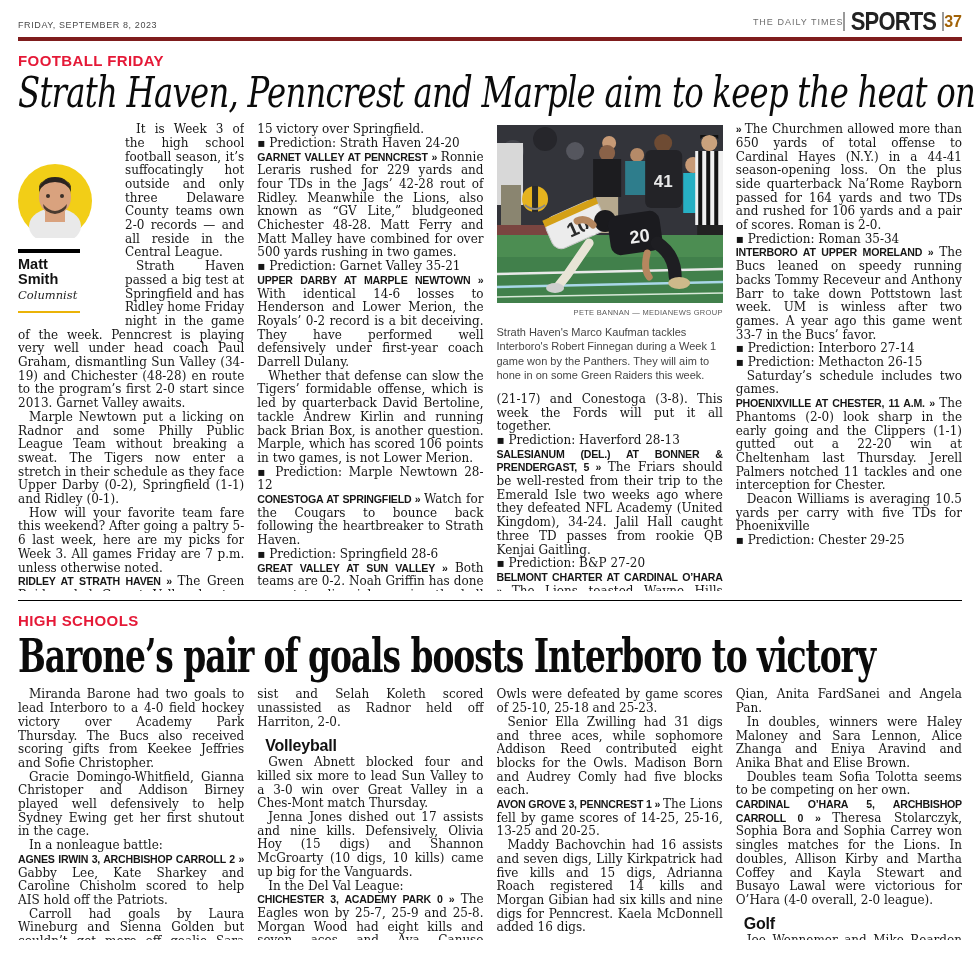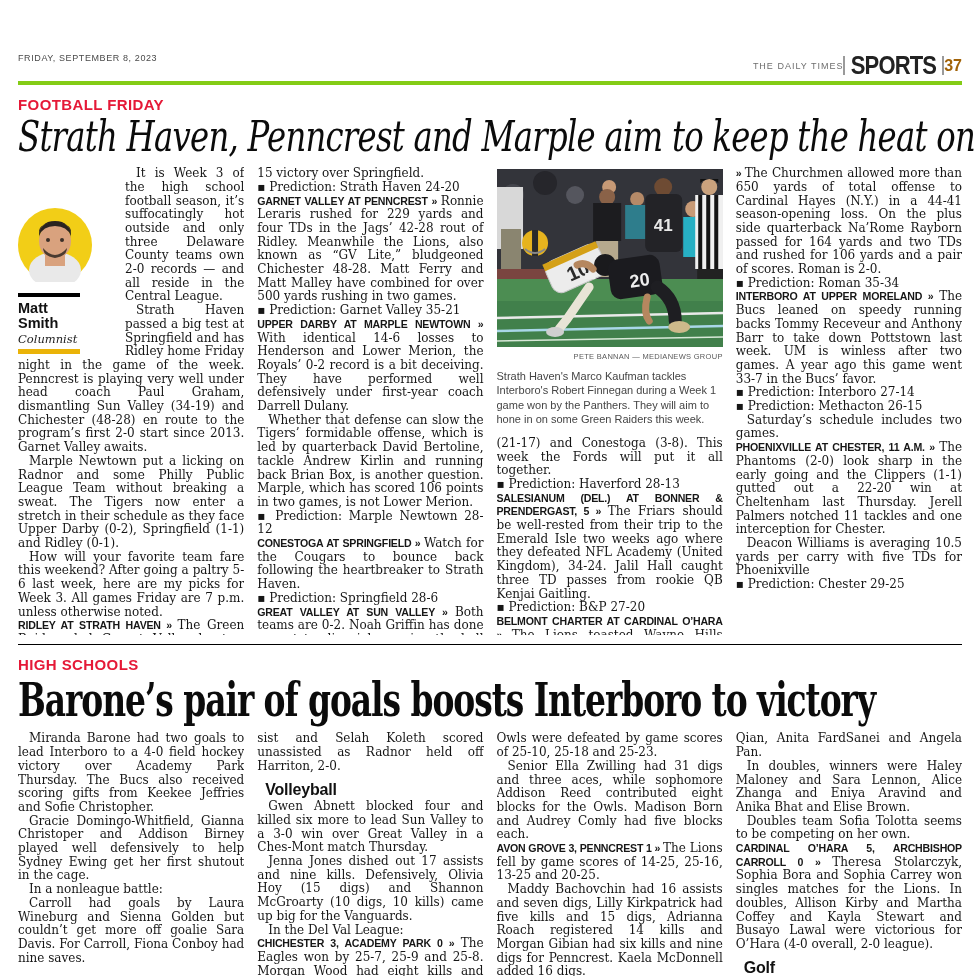--- a/index.html
+++ b/index.html
@@ -2,22 +2,22 @@
 <html lang="en"><head>
 <meta charset="utf-8">
 <style>
   html,body{margin:0;padding:0}
   body{
     width:980px;height:976px;overflow:hidden;background:#fff;
     font-family:"DejaVu Serif",serif;color:#161616;
   }
   .page{padding:0 18px;}
   
-  .topbar{display:flex;justify-content:space-between;
-    padding:9px 0 3px;border-bottom:4px solid #84cc16;margin-top:44px;}
+  .topbar{display:flex;justify-content:space-between;align-items:flex-end;
+    padding:9px 0 3px;border-bottom:4px solid #7f1d1d;}
   .pagedate{font-family:"Liberation Sans",sans-serif;font-size:9px;letter-spacing:.6px;color:#4a4a4a;padding-bottom:4px;}
   .mast{display:flex;align-items:center;}
   .pubname{font-family:"Liberation Sans",sans-serif;font-size:9px;letter-spacing:1px;color:#6e6e6e;}
   .mastbar{width:2px;height:19px;background:#9a9a9a;}
   .sectionword{font-family:"Liberation Sans",sans-serif;font-weight:bold;font-size:25px;
     letter-spacing:-1px;color:#222;display:inline-block;transform:scale(.88,1.05);transform-origin:center bottom;line-height:1;}
   .pagenum{font-family:Liberation Sans, sans-serif;font-weight:bold;font-size:16px;color:#a16207;}
   
   .kicker{font-family:"Liberation Sans",sans-serif;font-weight:bold;font-size:15px;
     letter-spacing:.4px;color:#e51937;margin:11px 0 0;}
@@ -32,21 +32,21 @@
   .s2 .col{height:252px;}
   .graf{margin:0;text-indent:11px;}
   .graf.ni{text-indent:0;}
   .lead{font-family:"Liberation Sans",sans-serif;font-weight:bold;font-size:10.6px;letter-spacing:-.2px;}
   .subhead{font-family:"Liberation Sans",sans-serif;font-weight:bold;font-size:16px;
     margin:9px 8px 4px;text-align:left;color:#111;letter-spacing:-.2px;}
   
   .mugwrap{float:left;width:98px;margin:41px 9px 3px 0;}
   .mugrule{height:4px;background:#000;width:62px;margin:7px 0 4px;}
   .mugname{font-family:"Liberation Sans",sans-serif;font-weight:bold;font-size:14.5px;line-height:1.04;color:#111;}
-  .mugtitle{font-style:italic;font-size:11.5px;color:#222;border-bottom:5px solid #eab308;padding:2px 0 2px;width:62px;}
+  .mugtitle{font-style:italic;font-size:11.5px;color:#222;border-bottom:2px solid #eab308;padding:2px 0 8px;width:62px;}
   
   .photofig{margin:2px 0 0;}
   .photofig svg{display:block;width:100%;height:178px;}
   .credit{font-family:"Liberation Sans",sans-serif;font-size:7.5px;color:#5a5a5a;
     letter-spacing:.3px;text-align:right;margin:3px 0 5px;}
   .caption{font-family:"Liberation Sans",sans-serif;font-size:11px;color:#454545;
     line-height:1.32;text-align:left;margin:0 0 10px;}
   .divider{border:0;border-top:1.5px solid #000;margin:9px 0 0;}
 </style>
 </head>
@@ -211,20 +211,21 @@
 
   <div class="kicker">HIGH SCHOOLS</div>
   <h1 class="headline h1b"><span>Barone’s pair of goals boosts Interboro to victory</span></h1>
 
   <div class="cols s2">
     <div class="col">
       <div>
           <p class="graf">Miranda Barone had two goals to lead Interboro to a 4-0 field hockey victory over Academy Park Thursday. The Bucs also received scoring gifts from Keekee Jeffries and Sofie Christopher.</p>
           <p class="graf">Gracie Domingo-Whitfield, Gianna Christoper and Addison Birney played well defensively to help Sydney Ewing get her first shutout in the cage.</p>
           <p class="graf">In a nonleague battle:</p>
+          <p class="graf ni"><span class="lead">AGNES IRWIN 3, ARCHBISHOP CARROLL 2 » </span>Gabby Lee, Kate Sharkey and Caroline Chisholm scored to help AIS hold off the Patriots.</p>
           <p class="graf">Carroll had goals by Laura Wineburg and Sienna Golden but couldn’t get more off goalie Sara Davis. For Carroll, Fiona Conboy had nine saves.</p>
         </div>
     </div>
     <div class="col">
       <div>
           <p class="graf ni">sist and Selah Koleth scored unassisted as Radnor held off Harriton, 2-0.</p>
           <h3 class="subhead">Volleyball</h3>
           <p class="graf">Gwen Abnett blocked four and killed six more to lead Sun Valley to a 3-0 win over Great Valley in a Ches-Mont match Thursday.</p>
           <p class="graf">Jenna Jones dished out 17 assists and nine kills. Defensively, Olivia Hoy (15 digs) and Shannon McGroarty (10 digs, 10 kills) came up big for the Vanguards.</p>
           <p class="graf">In the Del Val League:</p>

